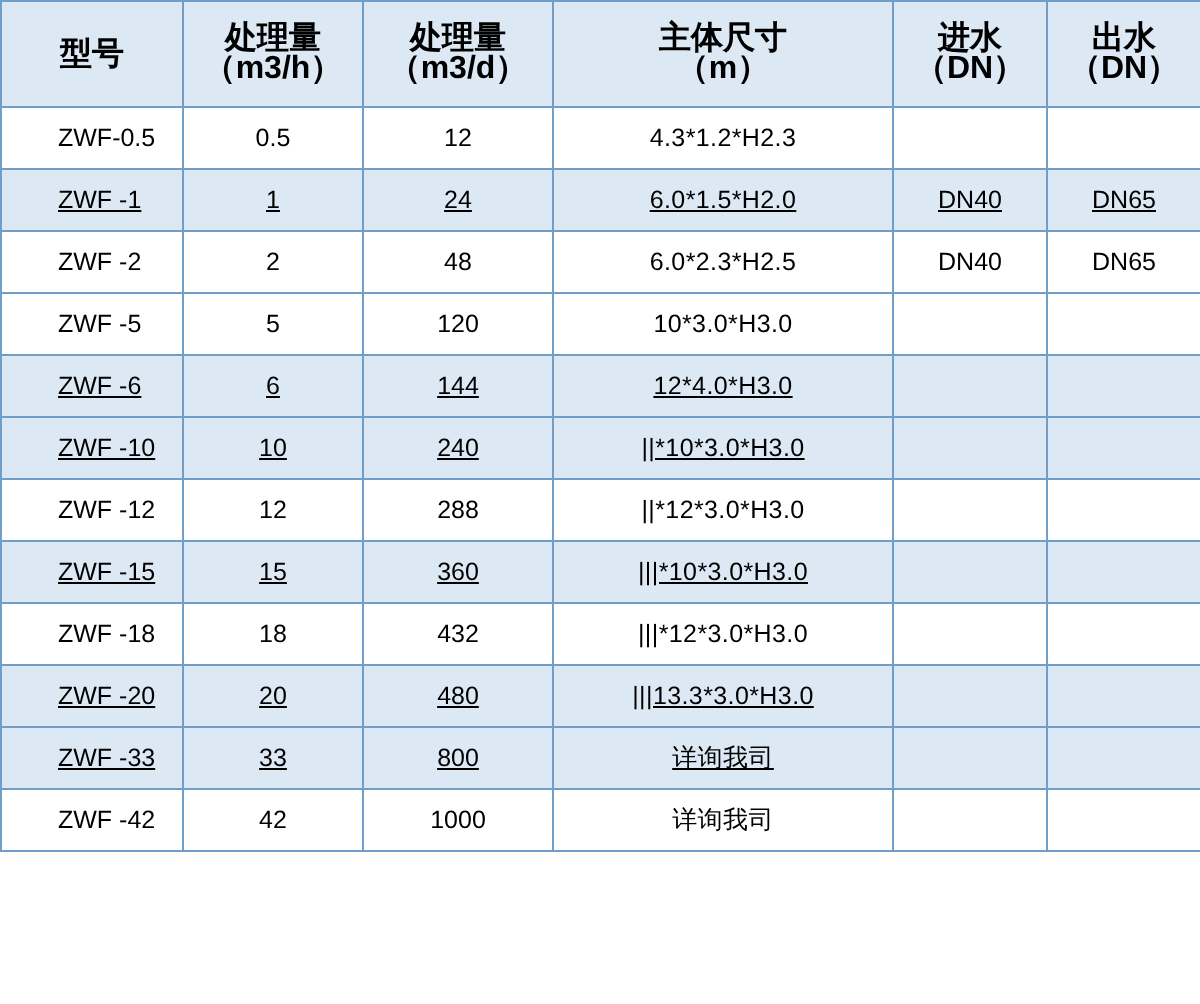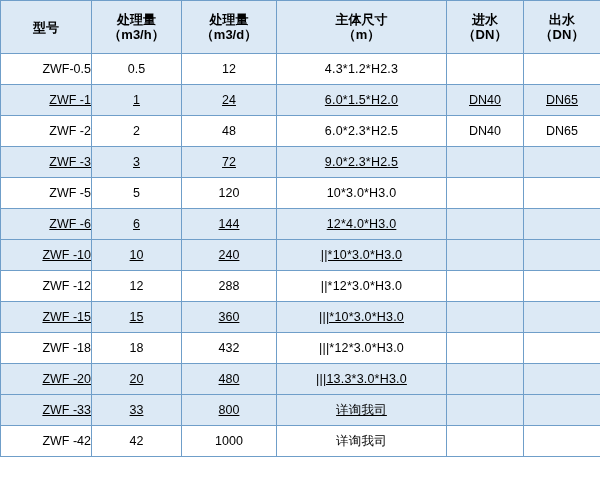--- a/index.html
+++ b/index.html
@@ -32,36 +32,36 @@
     vertical-align: middle;
     font-size: 12.5px;
     color: #000000;
     padding: 0;
     height: 30px;
     line-height: 15px;
   }
   #spec-table thead th {
     background: #dce9f5;
     font-weight: bold;
-    font-size: 13px;
+    font-size: 16px;
     height: 52px;
   }
   #spec-table thead th .hdr-l1 { display: block; }
   #spec-table thead th .hdr-l2 { display: block; }
 
   #spec-table tbody tr.odd td {
     background: #ffffff;
   }
   #spec-table tbody tr.even td {
     background: #dce9f5;
     text-decoration: underline;
   }
   #spec-table tbody td.model {
-    text-align: right;
-    padding-left: 0;
+    text-align: left;
+    padding-left: 28px;
     font-weight: normal;
   }
   #spec-table tbody td.dim {
     letter-spacing: 0.2px;
   }
 </style>
 </head>
 <body>
 
 <table id="spec-table">
@@ -119,28 +119,20 @@
         <td>DN65</td>
       </tr>
       <tr class="odd">
         <td class="model">ZWF -2</td>
         <td>2</td>
         <td>48</td>
         <td class="dim">6.0*2.3*H2.5</td>
         <td>DN40</td>
         <td>DN65</td>
       </tr>
-      <tr class="even">
-        <td class="model">ZWF -3</td>
-        <td>3</td>
-        <td>72</td>
-        <td class="dim">9.0*2.3*H2.5</td>
-        <td></td>
-        <td></td>
-      </tr>
       <tr class="odd">
         <td class="model">ZWF -5</td>
         <td>5</td>
         <td>120</td>
         <td class="dim">10*3.0*H3.0</td>
         <td></td>
         <td></td>
       </tr>
       <tr class="even">
         <td class="model">ZWF -6</td>

